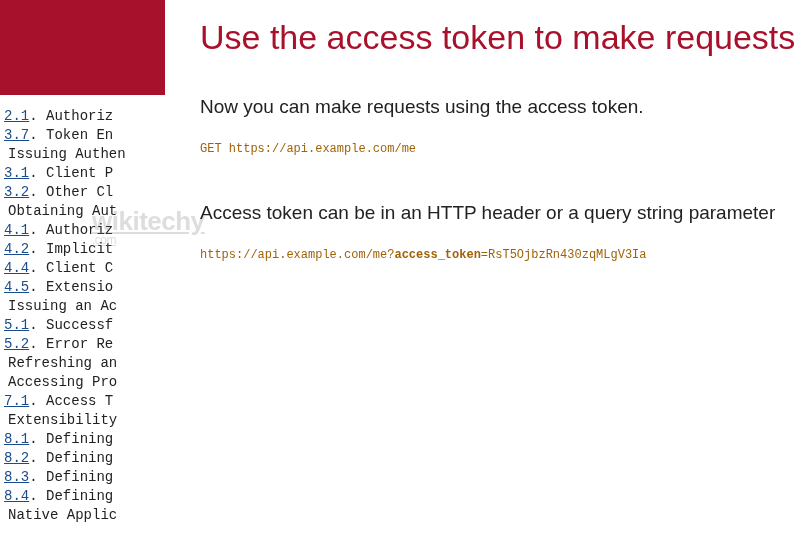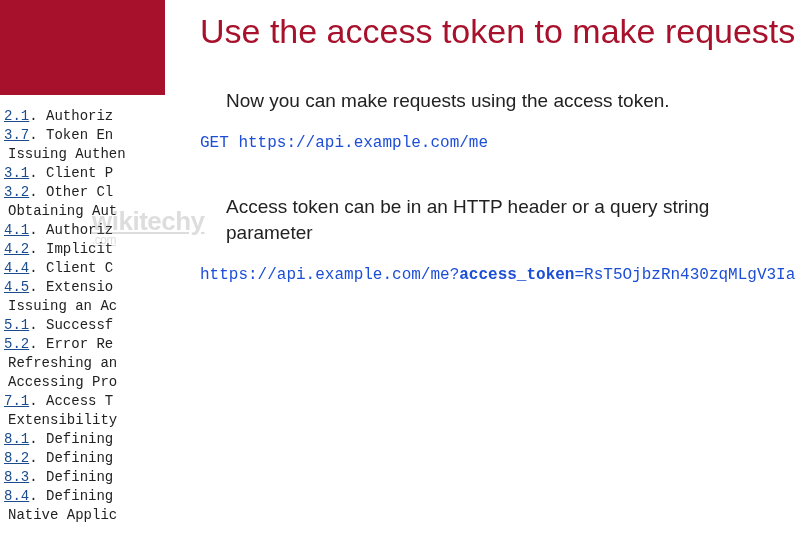--- a/index.html
+++ b/index.html
@@ -44,42 +44,41 @@
   }
   .toc .indent {
     color: #222;
     padding-left: 4px;
   }
   .main {
     position: absolute;
     left: 200px;
     top: 0;
     width: 600px;
-    padding-top: 10px;
+    padding-top: 16px;
   }
   .title {
     font-family: "Century Gothic", "Futura", Arial, sans-serif;
     font-weight: 400;
     font-size: 34px;
     line-height: 42px;
     color: #a8112c;
     margin-bottom: 36px;
   }
   .body-text {
     font-family: "Century Gothic", "Futura", Arial, sans-serif;
     font-size: 19px;
     line-height: 26px;
     color: #222;
     margin-bottom: 18px;
-    margin-left: 26px;
   }
   .code {
     font-family: "Courier New", monospace;
-    font-size: 16px;
-    color: #1d4ed8;
+    font-size: 12px;
+    color: #a16207;
     line-height: 22px;
     margin-bottom: 40px;
   }
   .code .b { font-weight: bold; }
   .watermark {
     position: absolute;
     left: 92px;
     top: 206px;
     font-family: Arial, sans-serif;
     font-size: 26px;

